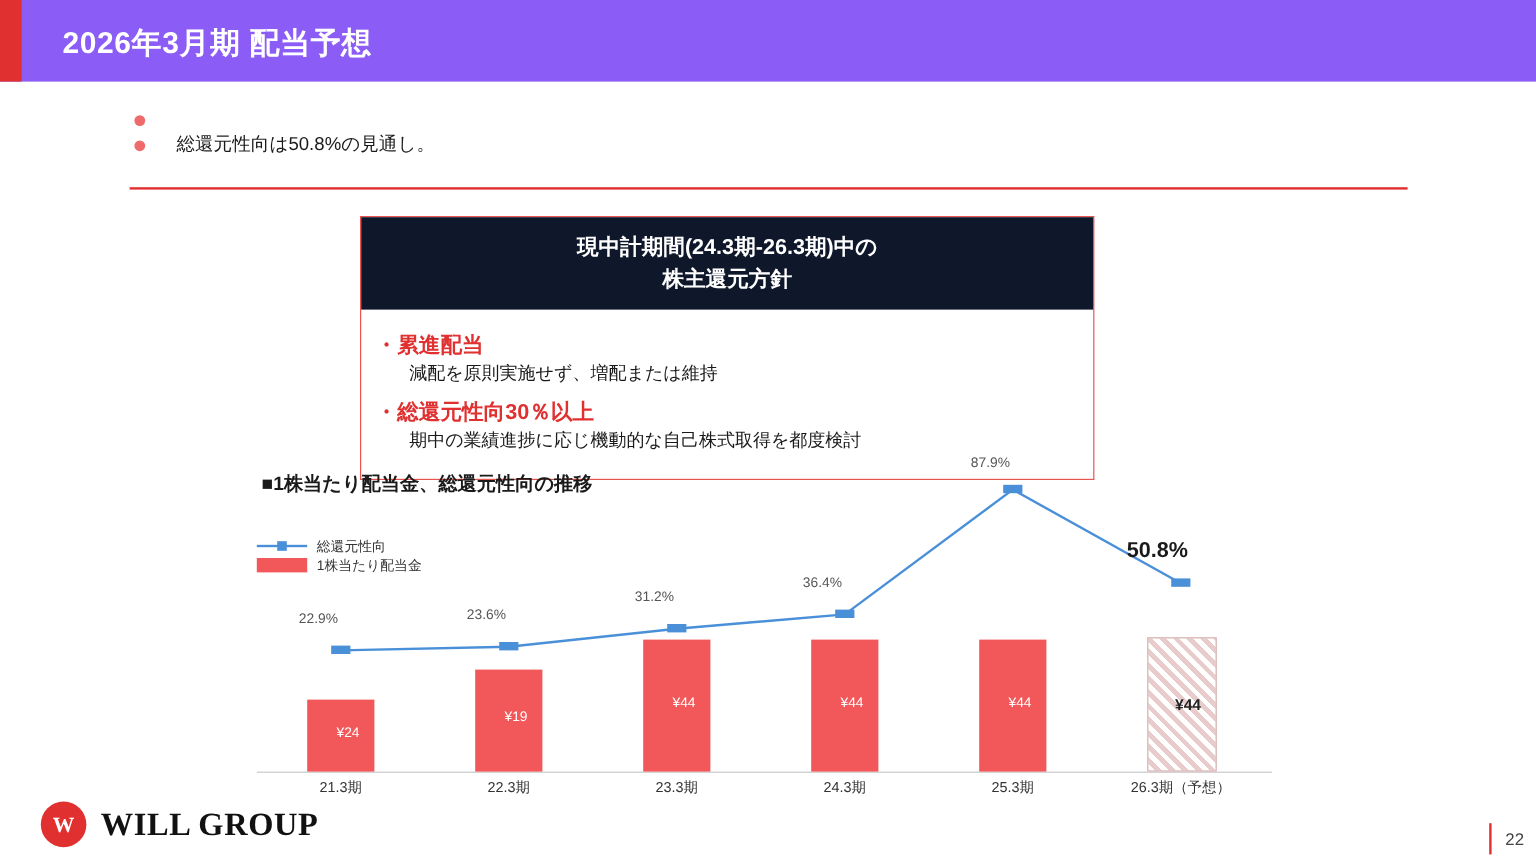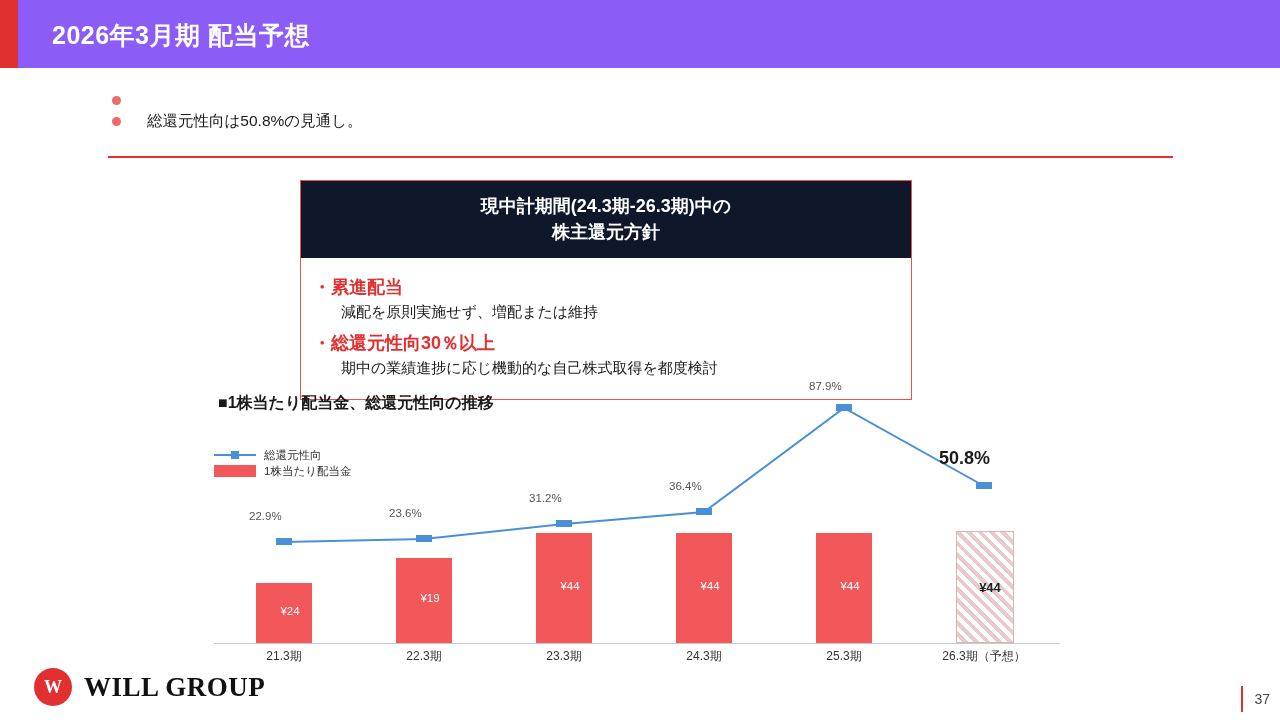--- a/index.html
+++ b/index.html
@@ -372,13 +372,13 @@
   <div class="cat-label" style="left:430px;">24.3期</div>
   <div class="cat-label" style="left:570px;">25.3期</div>
   <div class="cat-label" style="left:710px;">26.3期（予想）</div>
 </div>
 
 <div class="footer-logo">
   <div class="logo-mark"></div>
   <div class="logo-text">WILL GROUP</div>
 </div>
 <div class="page-sep"></div>
-<div class="page-num">37</div>
+<div class="page-num">22</div>
 
 </body></html>

